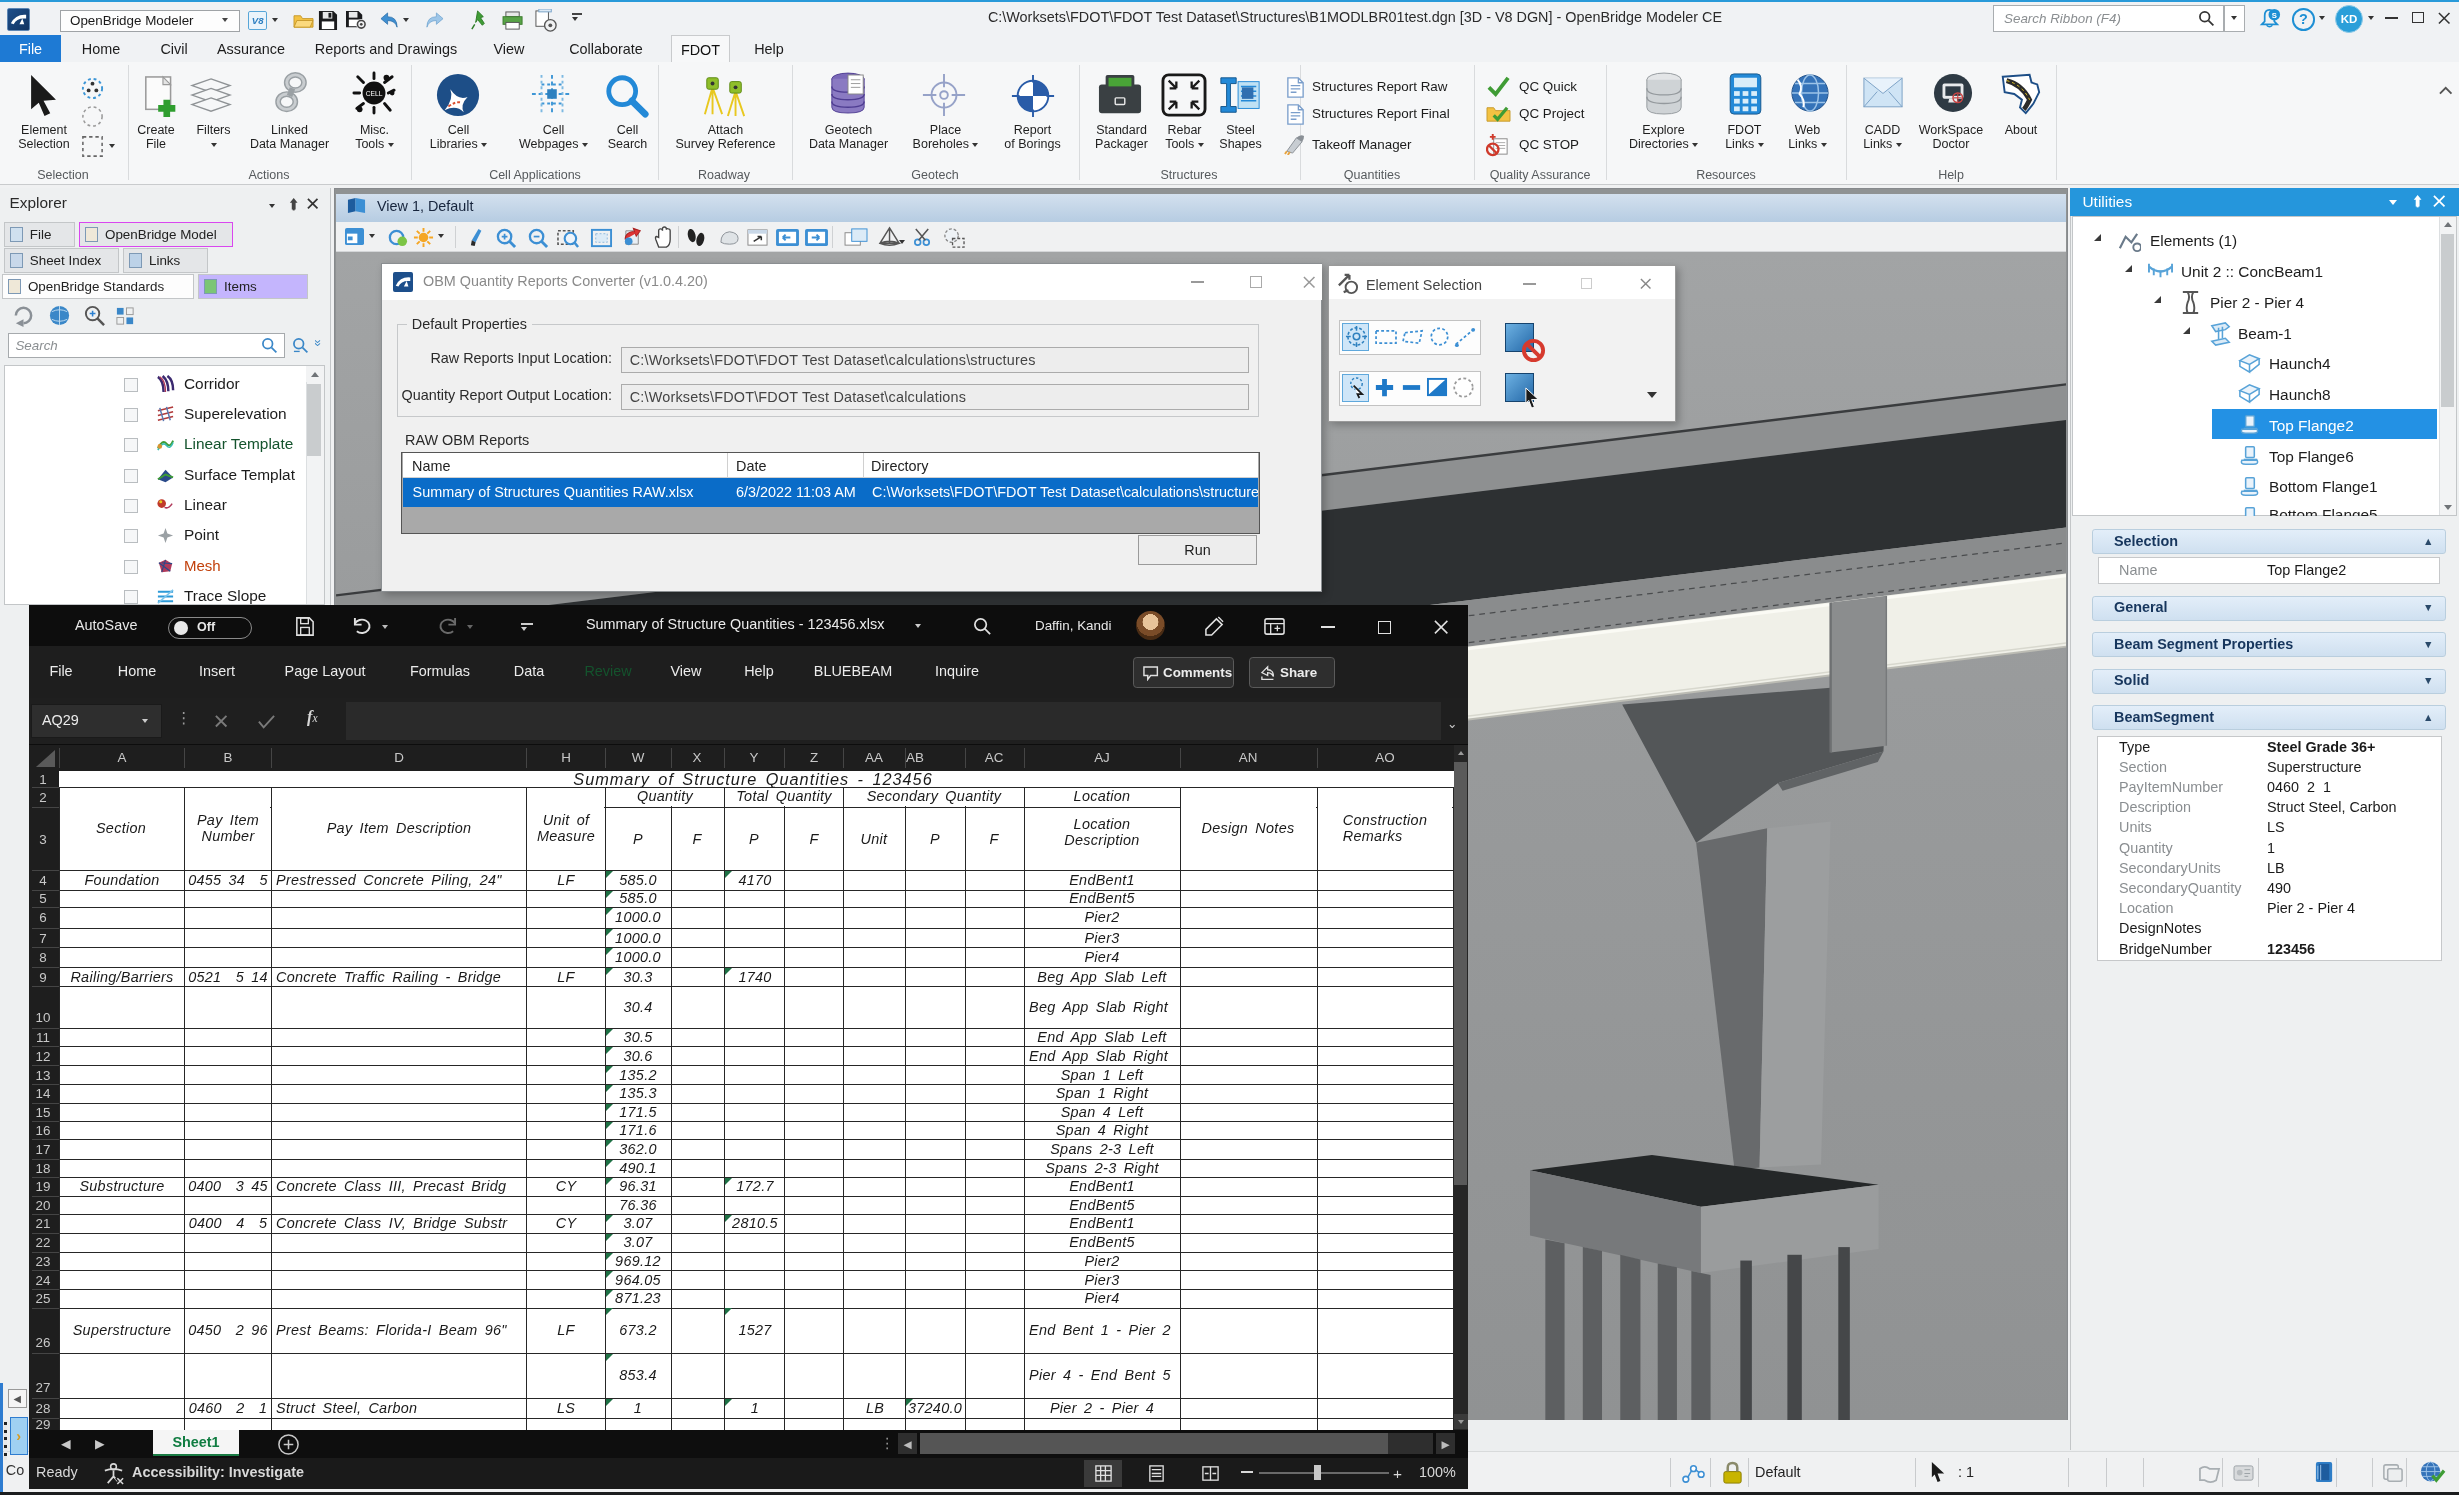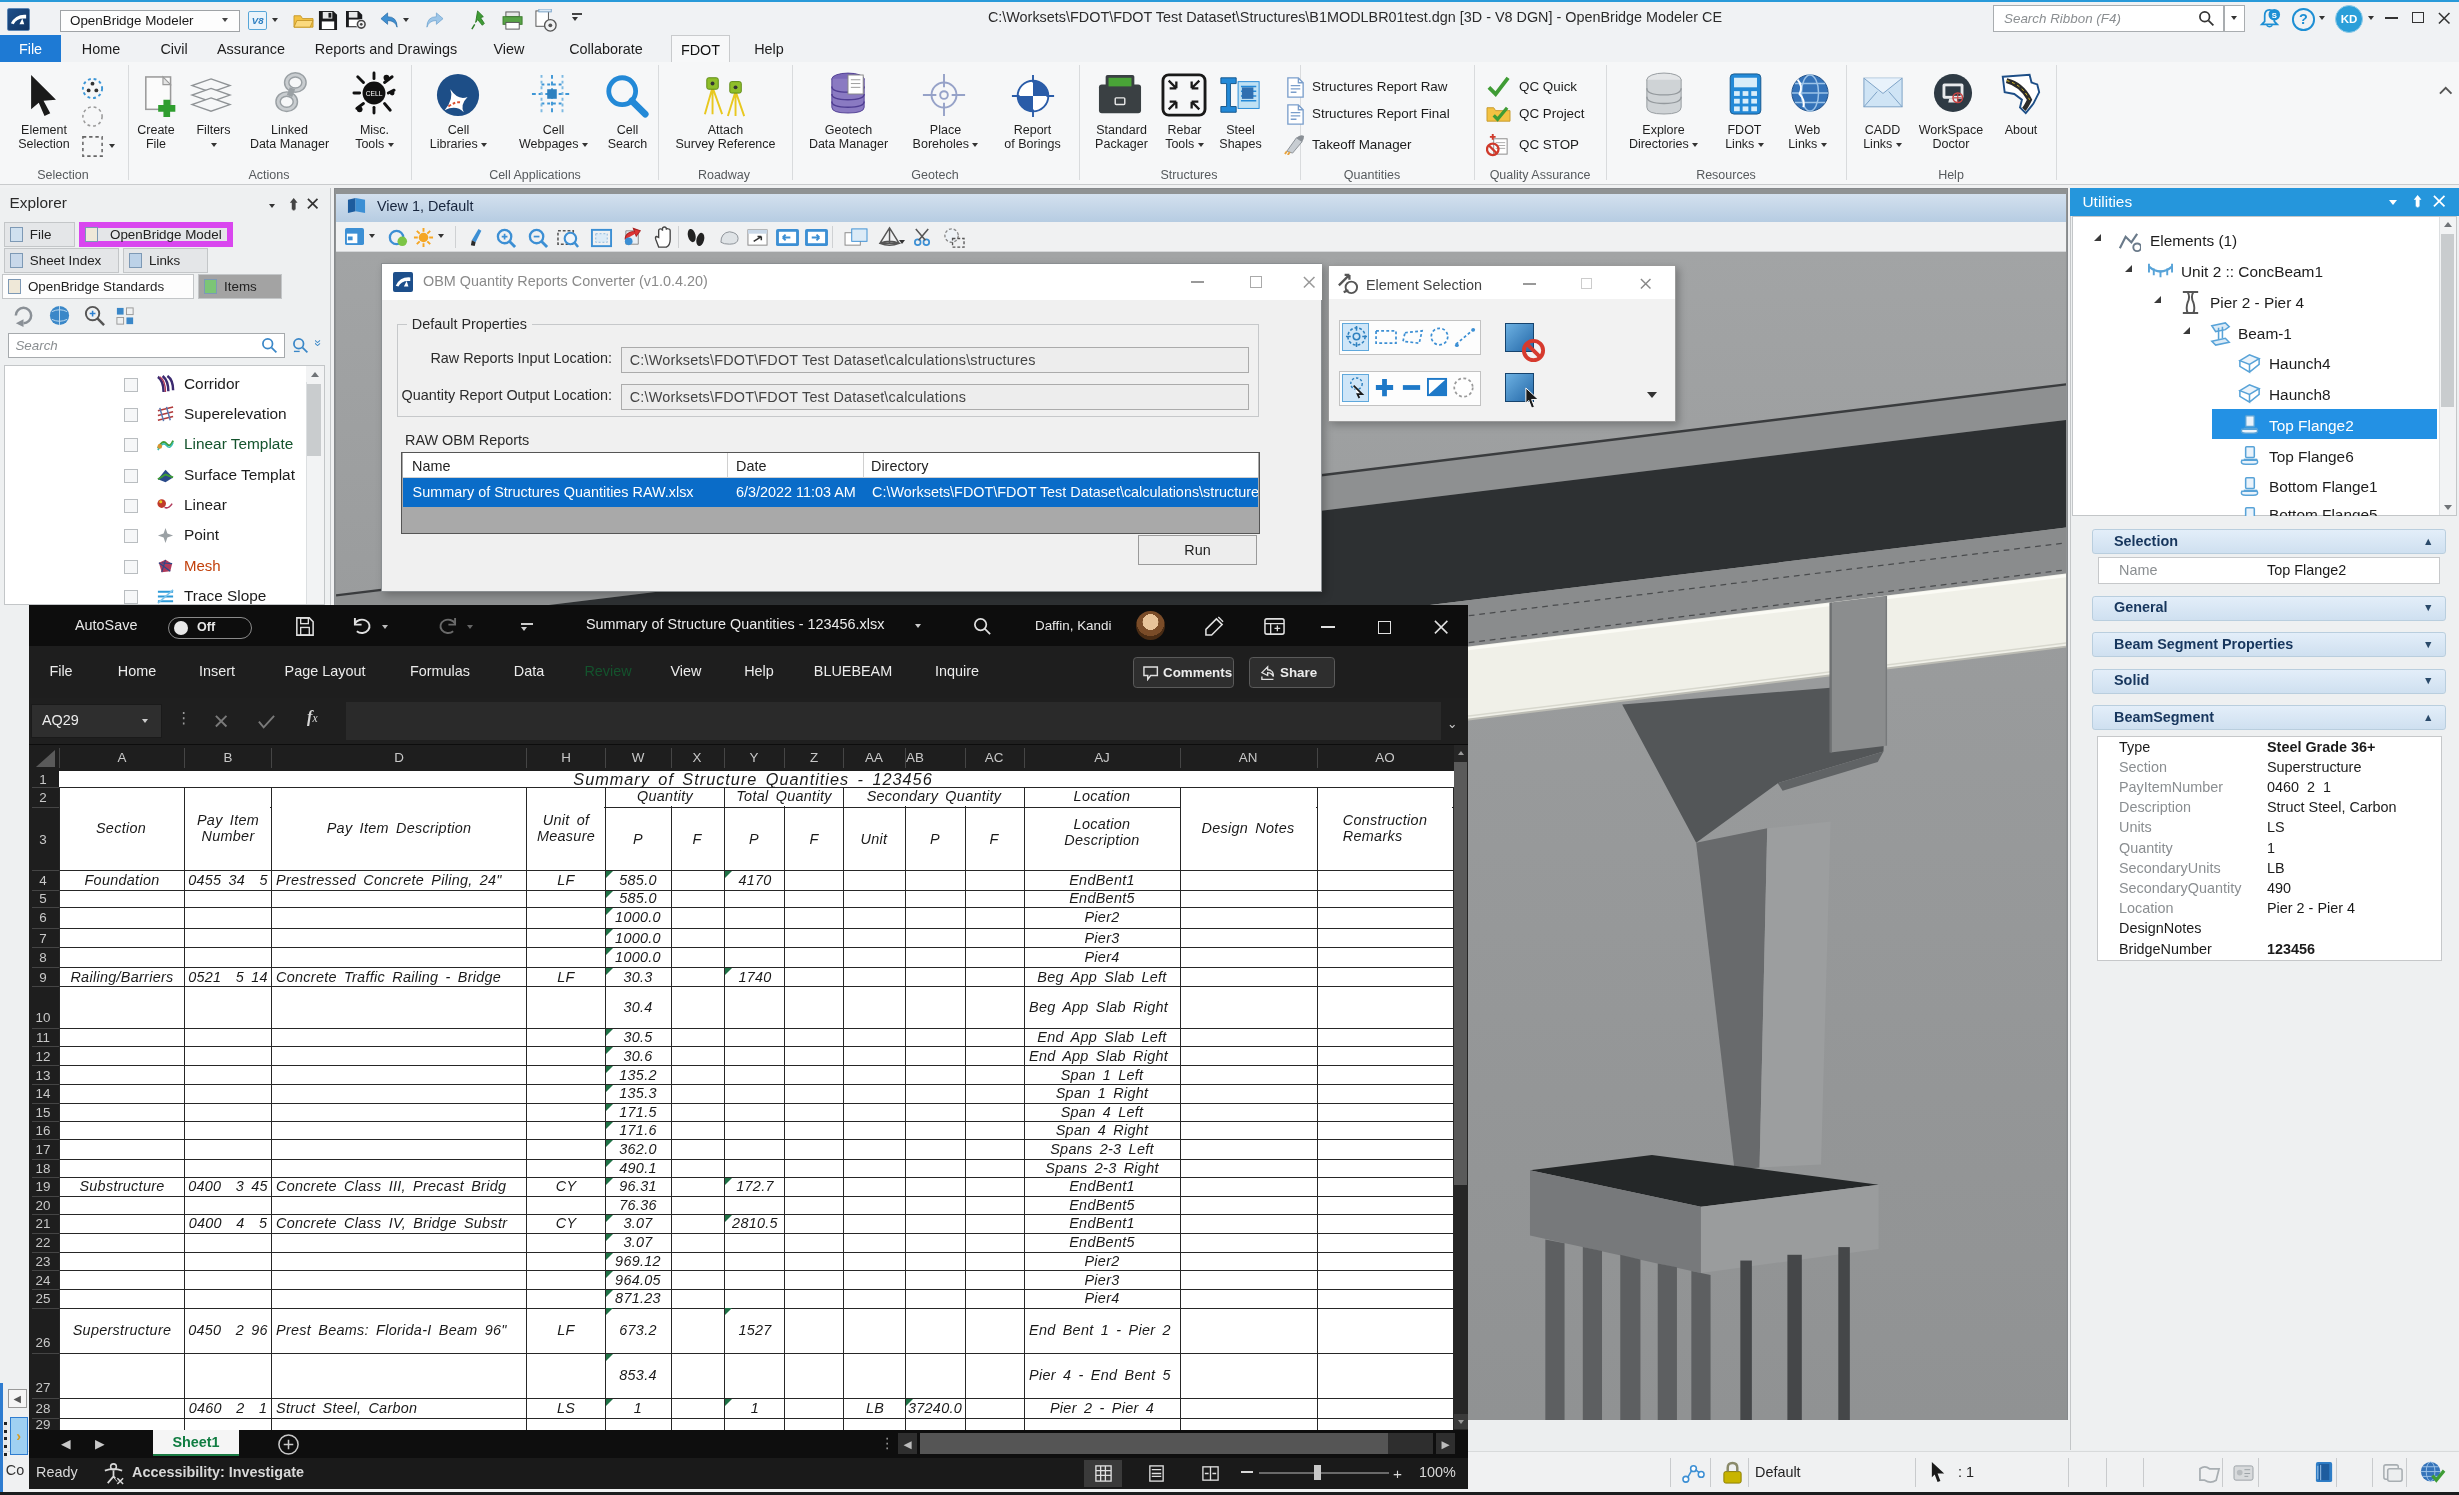--- a/index.html
+++ b/index.html
@@ -366,29 +366,29 @@
 <div class="a carat" style="left:269px;top:204px"></div>
 <svg class="a" style="left:286px;top:196px" width="15.4" height="15.4" viewBox="0 0 16 16">
     <path d="M6 2 L10 2 L10 9 L12 9 L8 14 L4 9 L6 9 Z" fill="#444" transform="rotate(180 8 8)"></path>
     <rect x="7" y="10" width="2" height="5" fill="#444"></rect>
   </svg>
 <svg class="a" style="left:306px;top:197px" width="13.4" height="13.4" viewBox="0 0 14 14">
     <path d="M2 2 L12 12 M12 2 L2 12" stroke="#333" stroke-width="1.8"></path>
   </svg>
 <div class="a" style="left:3.8px;top:222px;width:71px;height:25px;background:#e4e6e8;border:1px solid #c3c6c8;font-size:13.4px;color:#222;display:flex;align-items:center;padding-left:25px">File</div>
 <div class="a" style="left:9.6px;top:227px;width:13.4px;height:15.4px;background:#cfe0ef;border:1px solid #7d99b5"></div>
-<div class="a" style="left:79px;top:222px;width:154px;height:25px;background:#e4e6e8;border:6px solid #d946ef;font-size:13.4px;color:#222;display:flex;align-items:center;padding-left:25px">OpenBridge Model</div>
+<div class="a" style="left:79px;top:222px;width:154px;height:25px;background:#e4e6e8;border:1px solid #d946ef;font-size:13.4px;color:#222;display:flex;align-items:center;padding-left:25px">OpenBridge Model</div>
 <div class="a" style="left:85px;top:227px;width:13.4px;height:15.4px;background:#efe8d8;border:1px solid #7d99b5"></div>
 <div class="a" style="left:3.8px;top:248px;width:115px;height:25px;background:#e4e6e8;border:1px solid #c3c6c8;font-size:13.4px;color:#222;display:flex;align-items:center;padding-left:25px">Sheet Index</div>
 <div class="a" style="left:9.6px;top:253px;width:13.4px;height:15.4px;background:#c8d8ea;border:1px solid #7d99b5"></div>
 <div class="a" style="left:123px;top:248px;width:85px;height:25px;background:#e4e6e8;border:1px solid #c3c6c8;font-size:13.4px;color:#222;display:flex;align-items:center;padding-left:25px">Links</div>
 <div class="a" style="left:129px;top:253px;width:13.4px;height:15.4px;background:#bcd2e8;border:1px solid #7d99b5"></div>
 <div class="a" style="left:1.9px;top:274px;width:192px;height:25px;background:#fdfdfd;border:1px solid #c3c6c8;font-size:13.4px;color:#222;display:flex;align-items:center;padding-left:25px">OpenBridge Standards</div>
 <div class="a" style="left:7.7px;top:279px;width:13.4px;height:15.4px;background:#efe8d8;border:1px solid #7d99b5"></div>
-<div class="a" style="left:198px;top:274px;width:84px;height:25px;background:#a3a3a3;border:1px solid #c3c6c8;font-size:13.4px;color:#222;display:flex;align-items:center;padding-left:25px">Items</div>
+<div class="a" style="left:198px;top:274px;width:110px;height:25px;background:#c4b5fd;border:1px solid #c3c6c8;font-size:13.4px;color:#222;display:flex;align-items:center;padding-left:25px">Items</div>
 <div class="a" style="left:204px;top:279px;width:13.4px;height:15.4px;background:#7cc576;border:1px solid #7d99b5"></div>
 <svg class="a" style="left:11.5px;top:304px" width="23" height="23" viewBox="0 0 24 24">
     <path d="M4 12 A8 8 0 1 1 12 20" fill="none" stroke="#8a9096" stroke-width="2.6"></path>
     <path d="M12 16 L12 24 L4 20 Z" fill="#8a9096"></path>
   </svg>
 <svg class="a" style="left:48px;top:304px" width="23" height="23" viewBox="0 0 24 24">
     <circle cx="12" cy="12" r="10" fill="#3a87c8"></circle>
     <path d="M4 8 Q12 4 20 8 M4 16 Q12 20 20 16 M12 2 L12 22" stroke="#bcd9ef" fill="none"></path>
   </svg>
 <svg class="a" style="left:83px;top:304px" width="23" height="23" viewBox="0 0 24 24">

